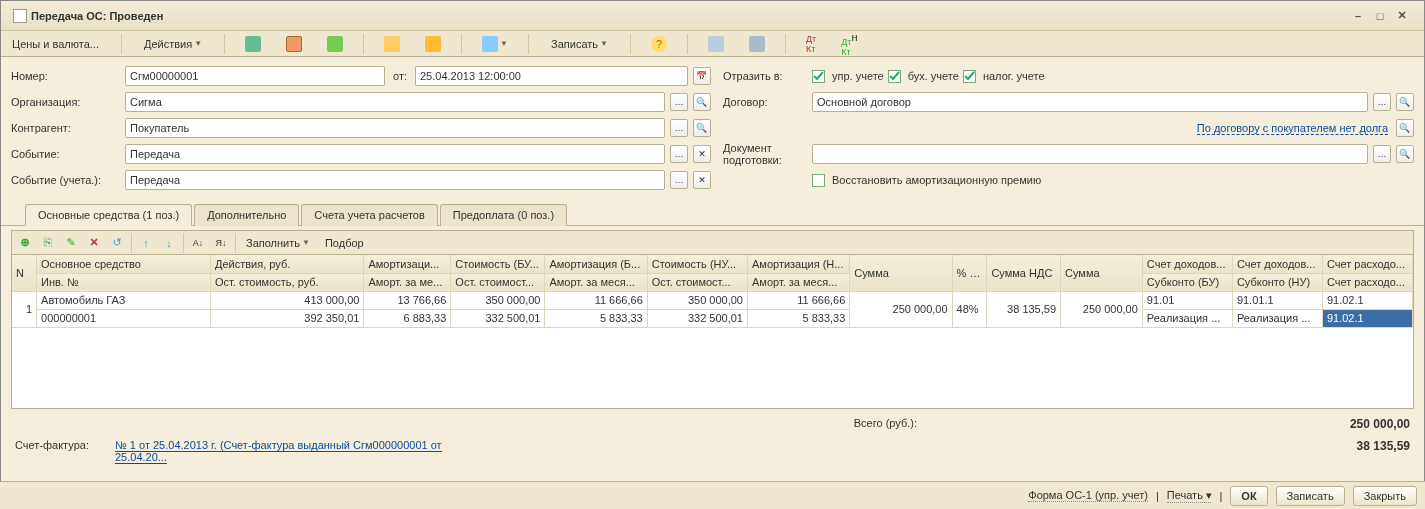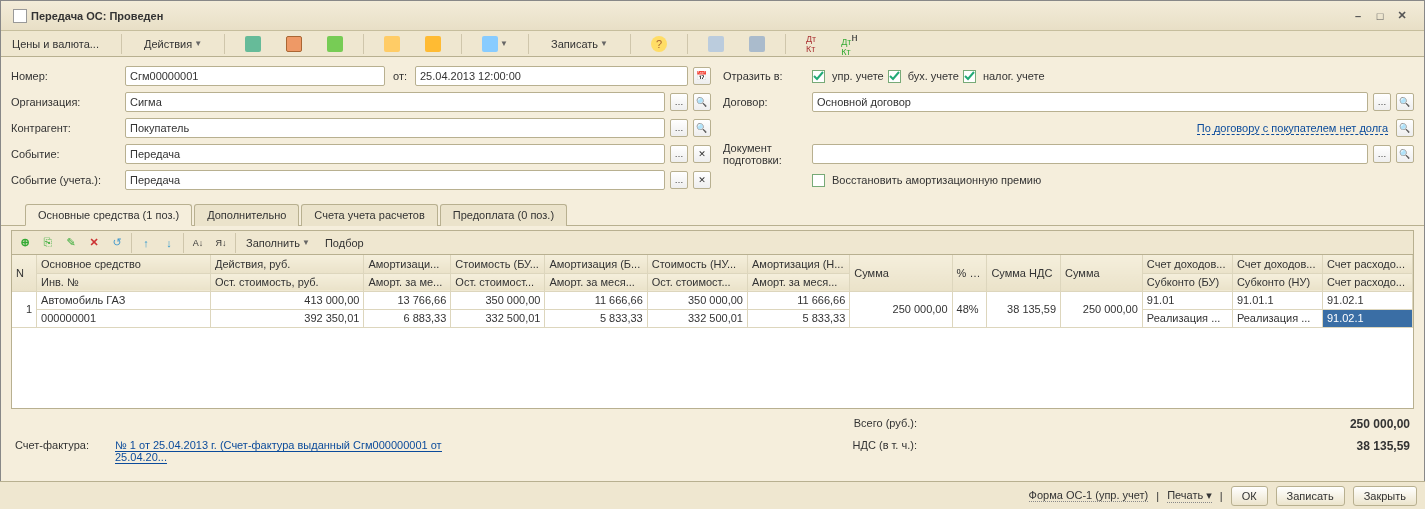--- a/index.html
+++ b/index.html
@@ -49,21 +49,21 @@
   table.grid th{background:linear-gradient(#f5efdc,#eae2c9);text-align:left;font-weight:normal}
   .num{text-align:right}
   .selcell{background:var(--sel);color:#fff}
   .gridbody{height:80px;background:#fff}
   .totals{padding:4px 14px;display:flex;flex-direction:column;gap:2px}
   .trow{display:flex;align-items:flex-start;height:20px}
   .trow .lab{width:460px;text-align:right;padding-right:8px}
   .trow .val{flex:1;text-align:right;font-weight:bold;font-size:12px}
   .footbar{position:absolute;bottom:0;left:0;right:0;height:28px;border-top:1px solid var(--border);background:var(--panel);display:flex;align-items:center;justify-content:flex-end;padding:0 8px;gap:8px}
   .fbtn{padding:3px 10px;border:1px solid var(--border);background:linear-gradient(#fff,#ece4cc);border-radius:3px}
-  .fbtn.b{font-weight:normal}
+  .fbtn.b{font-weight:bold}
   .flink{color:#333;border-bottom:1px dotted #888;cursor:pointer}
 </style>
 </head>
 <body>
 
 <div class="titlebar">
   <span class="ic"></span>
   <span class="ttl">Передача ОС: Проведен</span>
   <span class="sp"></span>
   <span class="winbtn">–</span>
@@ -365,21 +365,20 @@
 <div class="totals">
   <div class="trow">
     <span style="width:100px"></span>
     <span style="width:350px"></span>
     <span class="lab">Всего (руб.):</span>
     <span class="val">250 000,00</span>
   </div>
   <div class="trow">
     <span style="width:100px">Счет-фактура:</span>
     <span style="width:350px"><span class="linktxt" style="border-bottom-style:solid">№ 1 от 25.04.2013 г. (Счет-фактура выданный Сгм000000001 от 25.04.20...</span></span>
-    <span class="lab">НДС (в т. ч.):</span>
     <span class="val">38 135,59</span>
   </div>
 </div>
 
 <div class="footbar">
   <span class="flink">Форма ОС-1 (упр. учет)</span>
   <span>|</span>
   <span class="flink"><span>Печать</span> ▾</span>
   <span>|</span>
   <div class="fbtn b">ОК</div>

